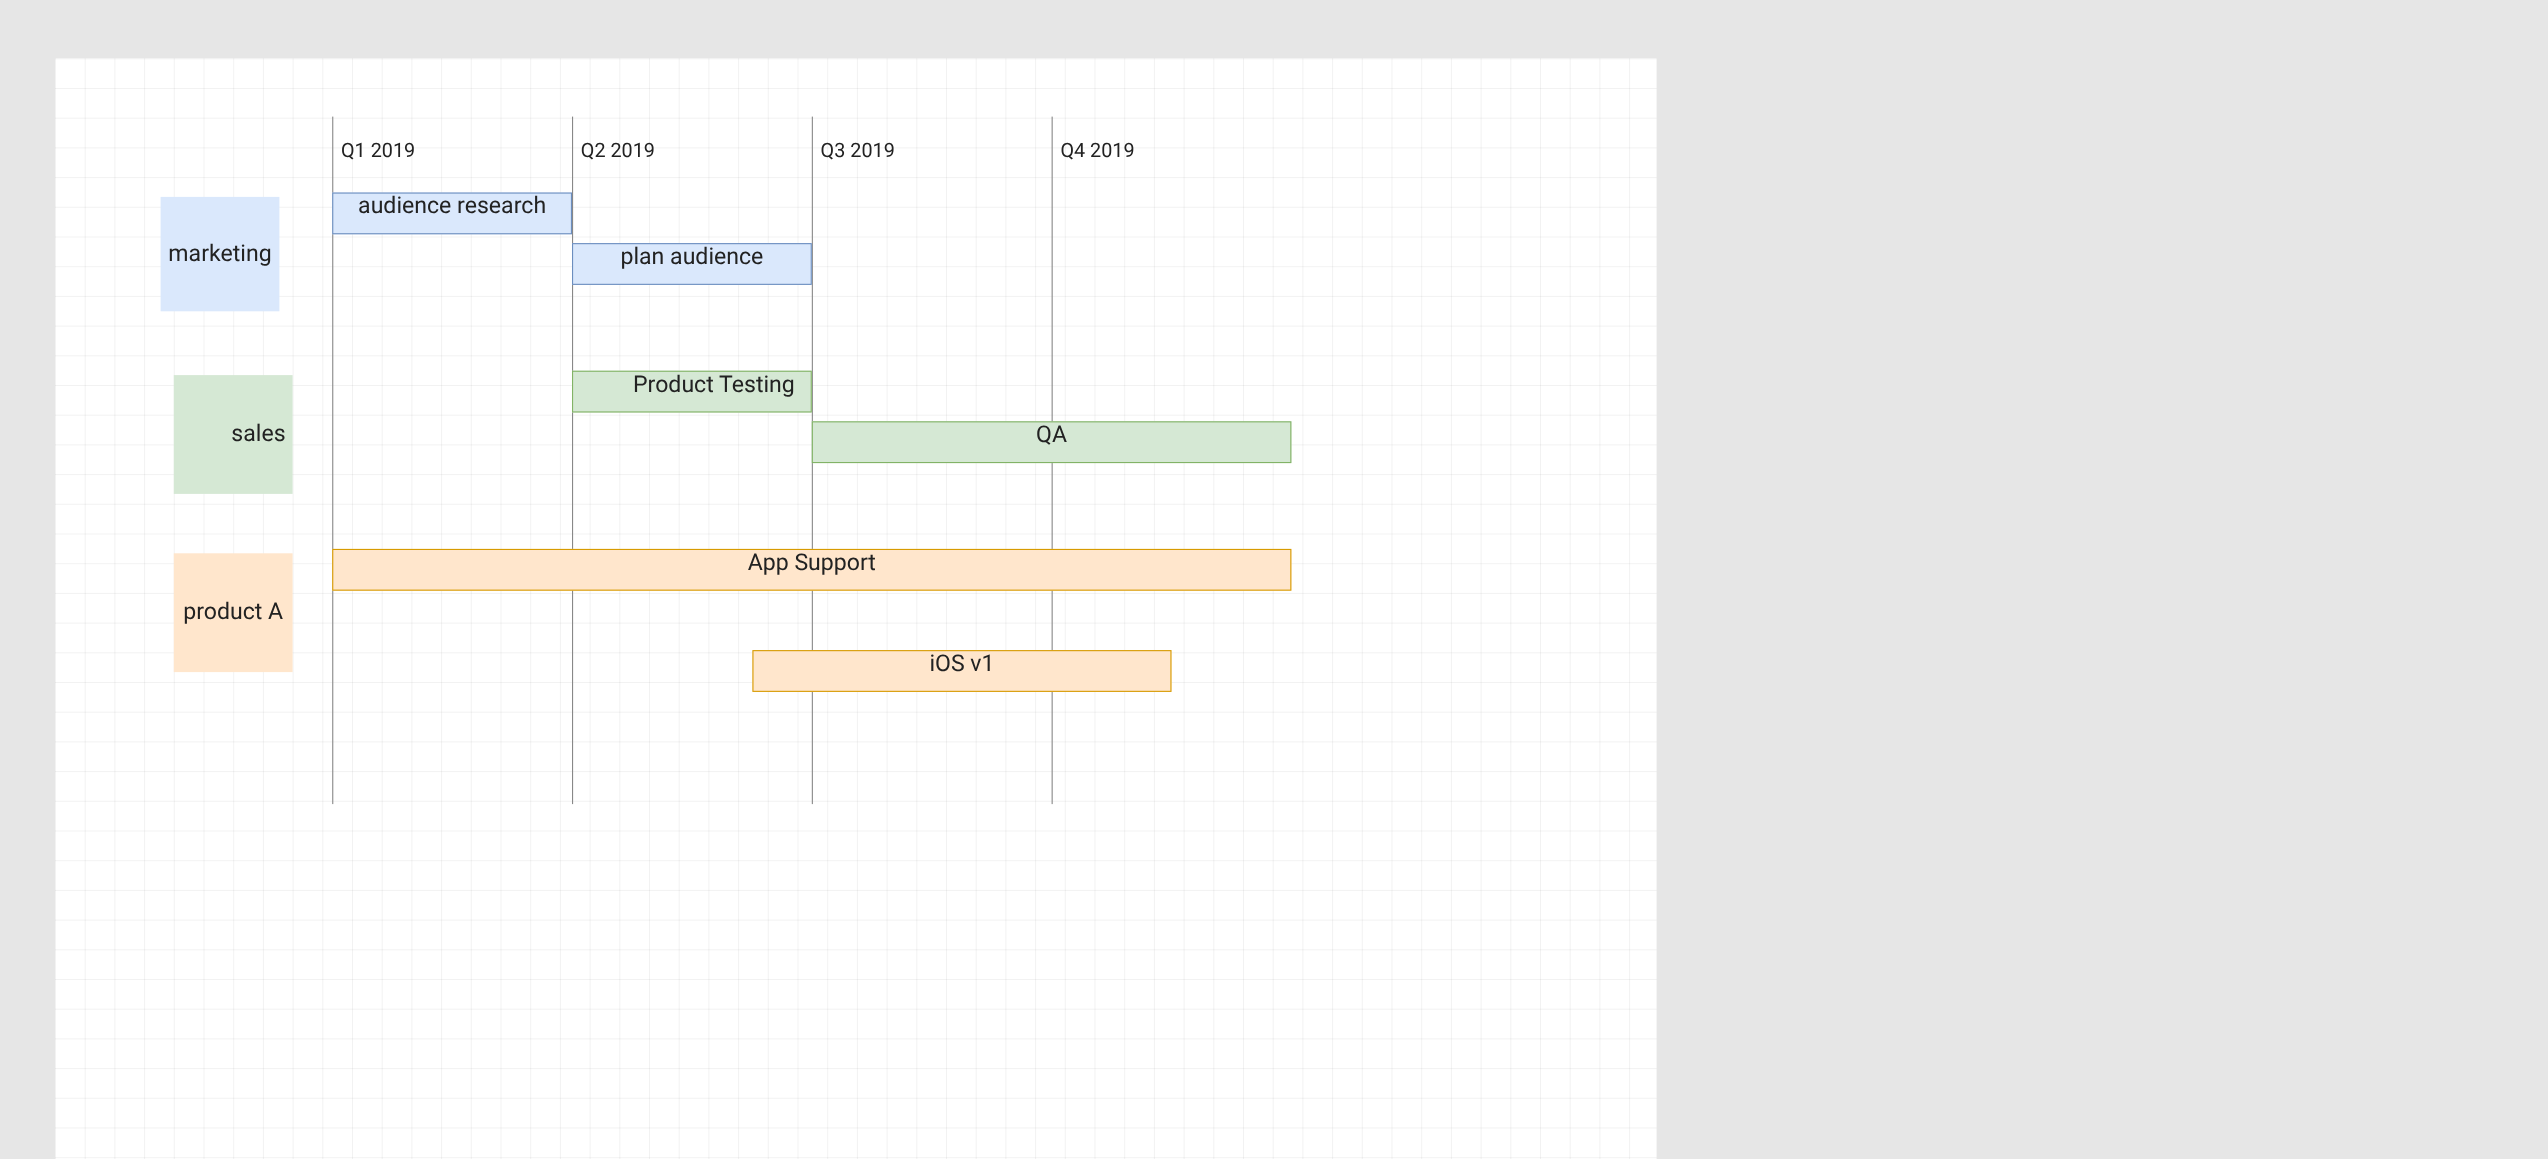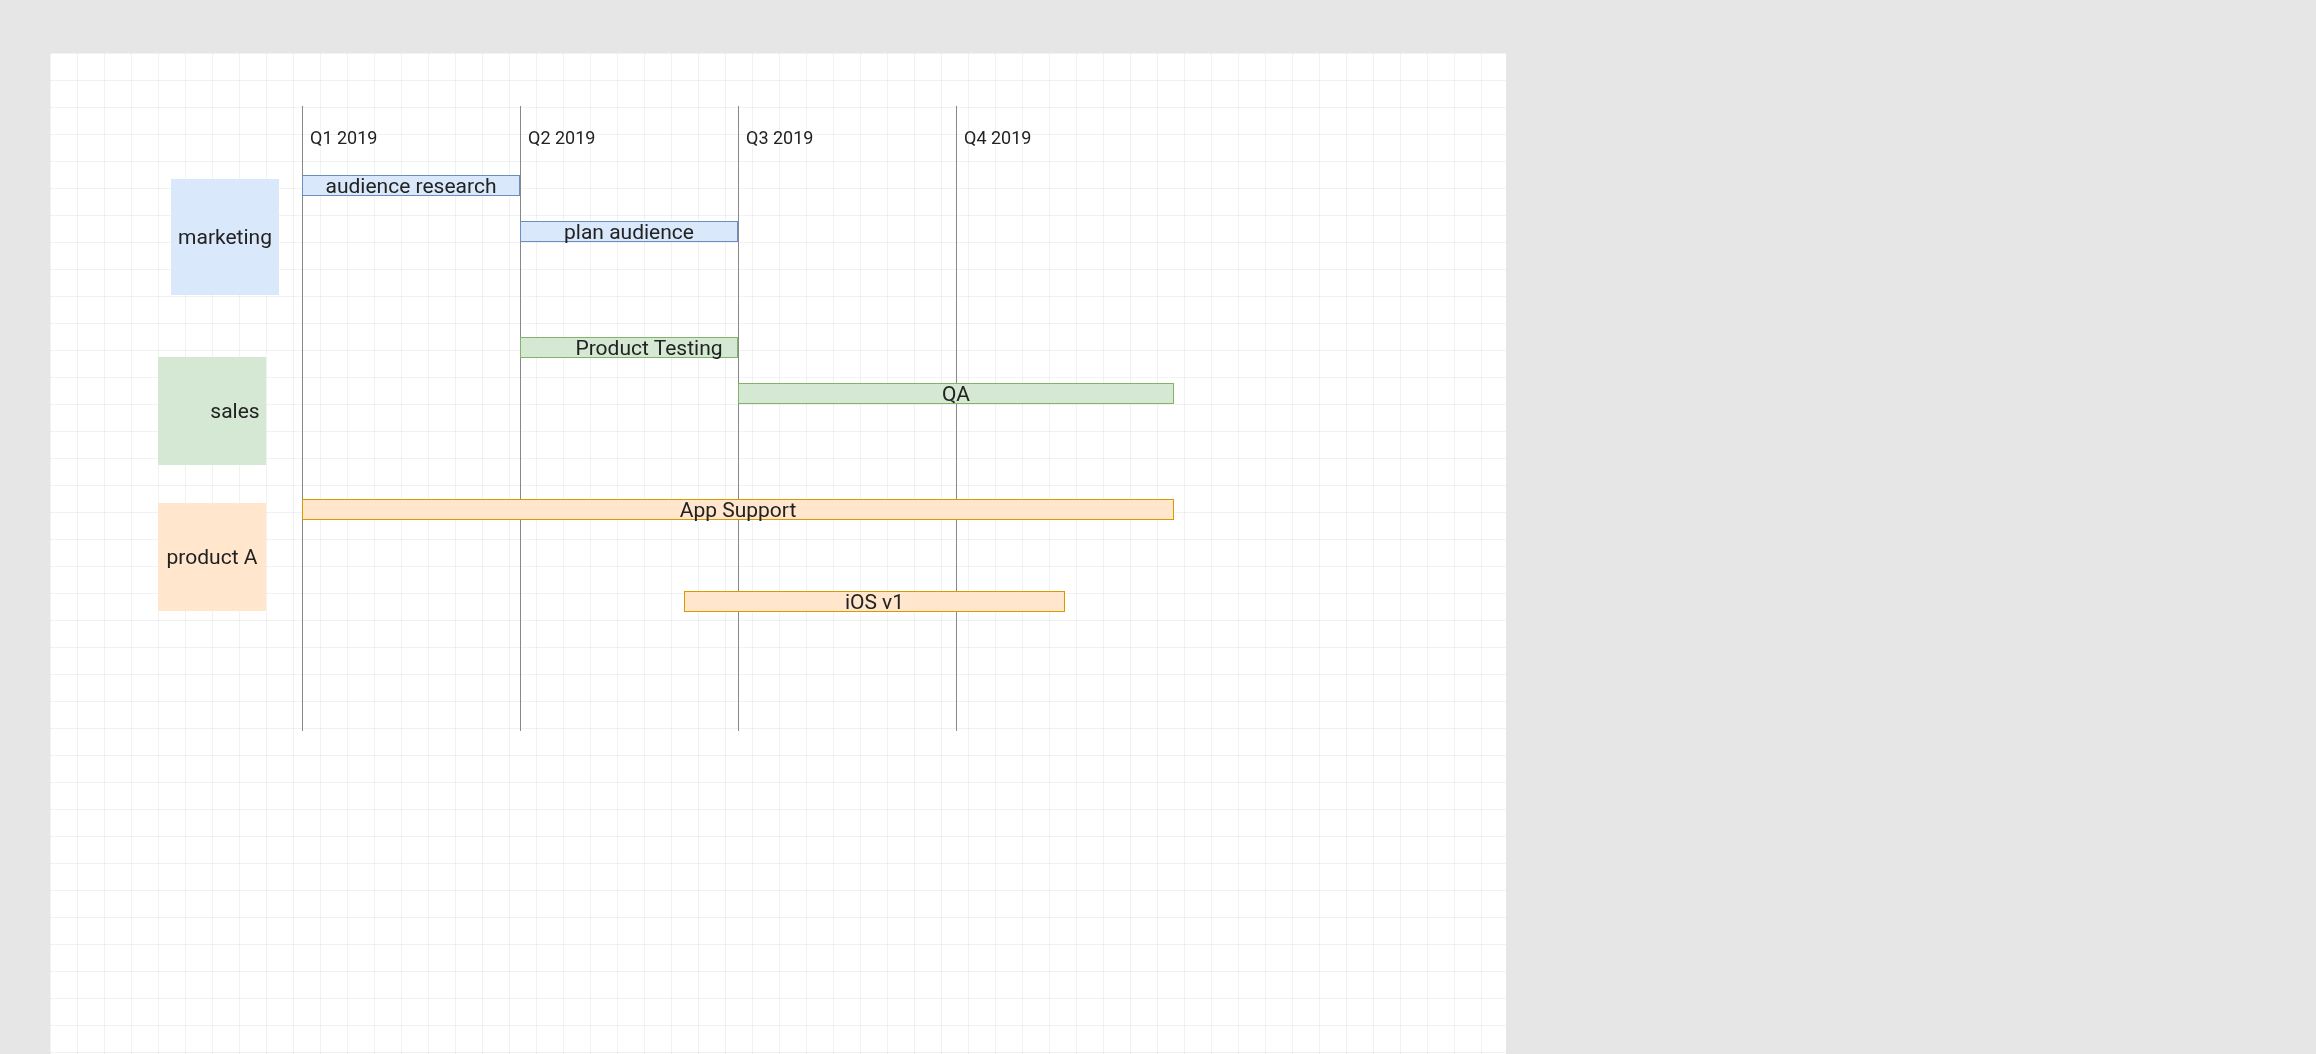--- a/index.html
+++ b/index.html
@@ -31,46 +31,46 @@
   }
   .group-box{
     position:absolute;
     box-sizing:border-box;
     display:flex;align-items:center;justify-content:center;
     font-size:21px;
   }
   .bar{
     position:absolute;
     box-sizing:border-box;
-    height:21px;
+    height:38px;
     border:1px solid;
-    display:flex;align-items:center;justify-content:center;
+    display:flex;align-items:flex-start;justify-content:center;
     font-size:21px;
   }
   .blue  { background:#dae8fc; border-color:#6c8ebf; }
   .green { background:#d5e8d4; border-color:#82b366; }
   .orange{ background:#ffe6cc; border-color:#d79b00; }
 </style>
 </head>
 <body>
 
 <div class="canvas">
 
 <div class="col-line" style="left: 252px;"></div>
     <div class="col-label" style="left: 260px; top: 74px;">Q1 2019</div>
     <div class="col-line" style="left: 470px;"></div>
     <div class="col-label" style="left: 478px; top: 74px;">Q2 2019</div>
     <div class="col-line" style="left: 688px;"></div>
     <div class="col-label" style="left: 696px; top: 74px;">Q3 2019</div>
     <div class="col-line" style="left: 906px;"></div>
     <div class="col-label" style="left: 914px; top: 74px; text-align: right;">Q4 2019</div>
-    <div class="group-box blue" style="left: 121px; top: 126px; width: 108px; height: 116px;">
+    <div class="group-box blue" style="left: 96px; top: 126px; width: 108px; height: 104px;">
       <span>marketing</span>
     </div>
-    <div class="group-box green" style="left: 108px; top: 304px; width: 108px; height: 108px; padding-left: 46px;">
+    <div class="group-box green" style="left: 108px; top: 288px; width: 108px; height: 108px; padding-left: 46px;">
       <span>sales</span>
     </div>
     <div class="group-box orange" style="left: 108px; top: 450px; width: 108px; height: 108px;">
       <span>product A</span>
     </div>
     <div class="bar blue" style="left: 252px; top: 122px; width: 218px;">
       <span>audience research</span>
     </div>
     <div class="bar blue" style="left: 470px; top: 168px; width: 218px;">
       <span>plan audience</span>

